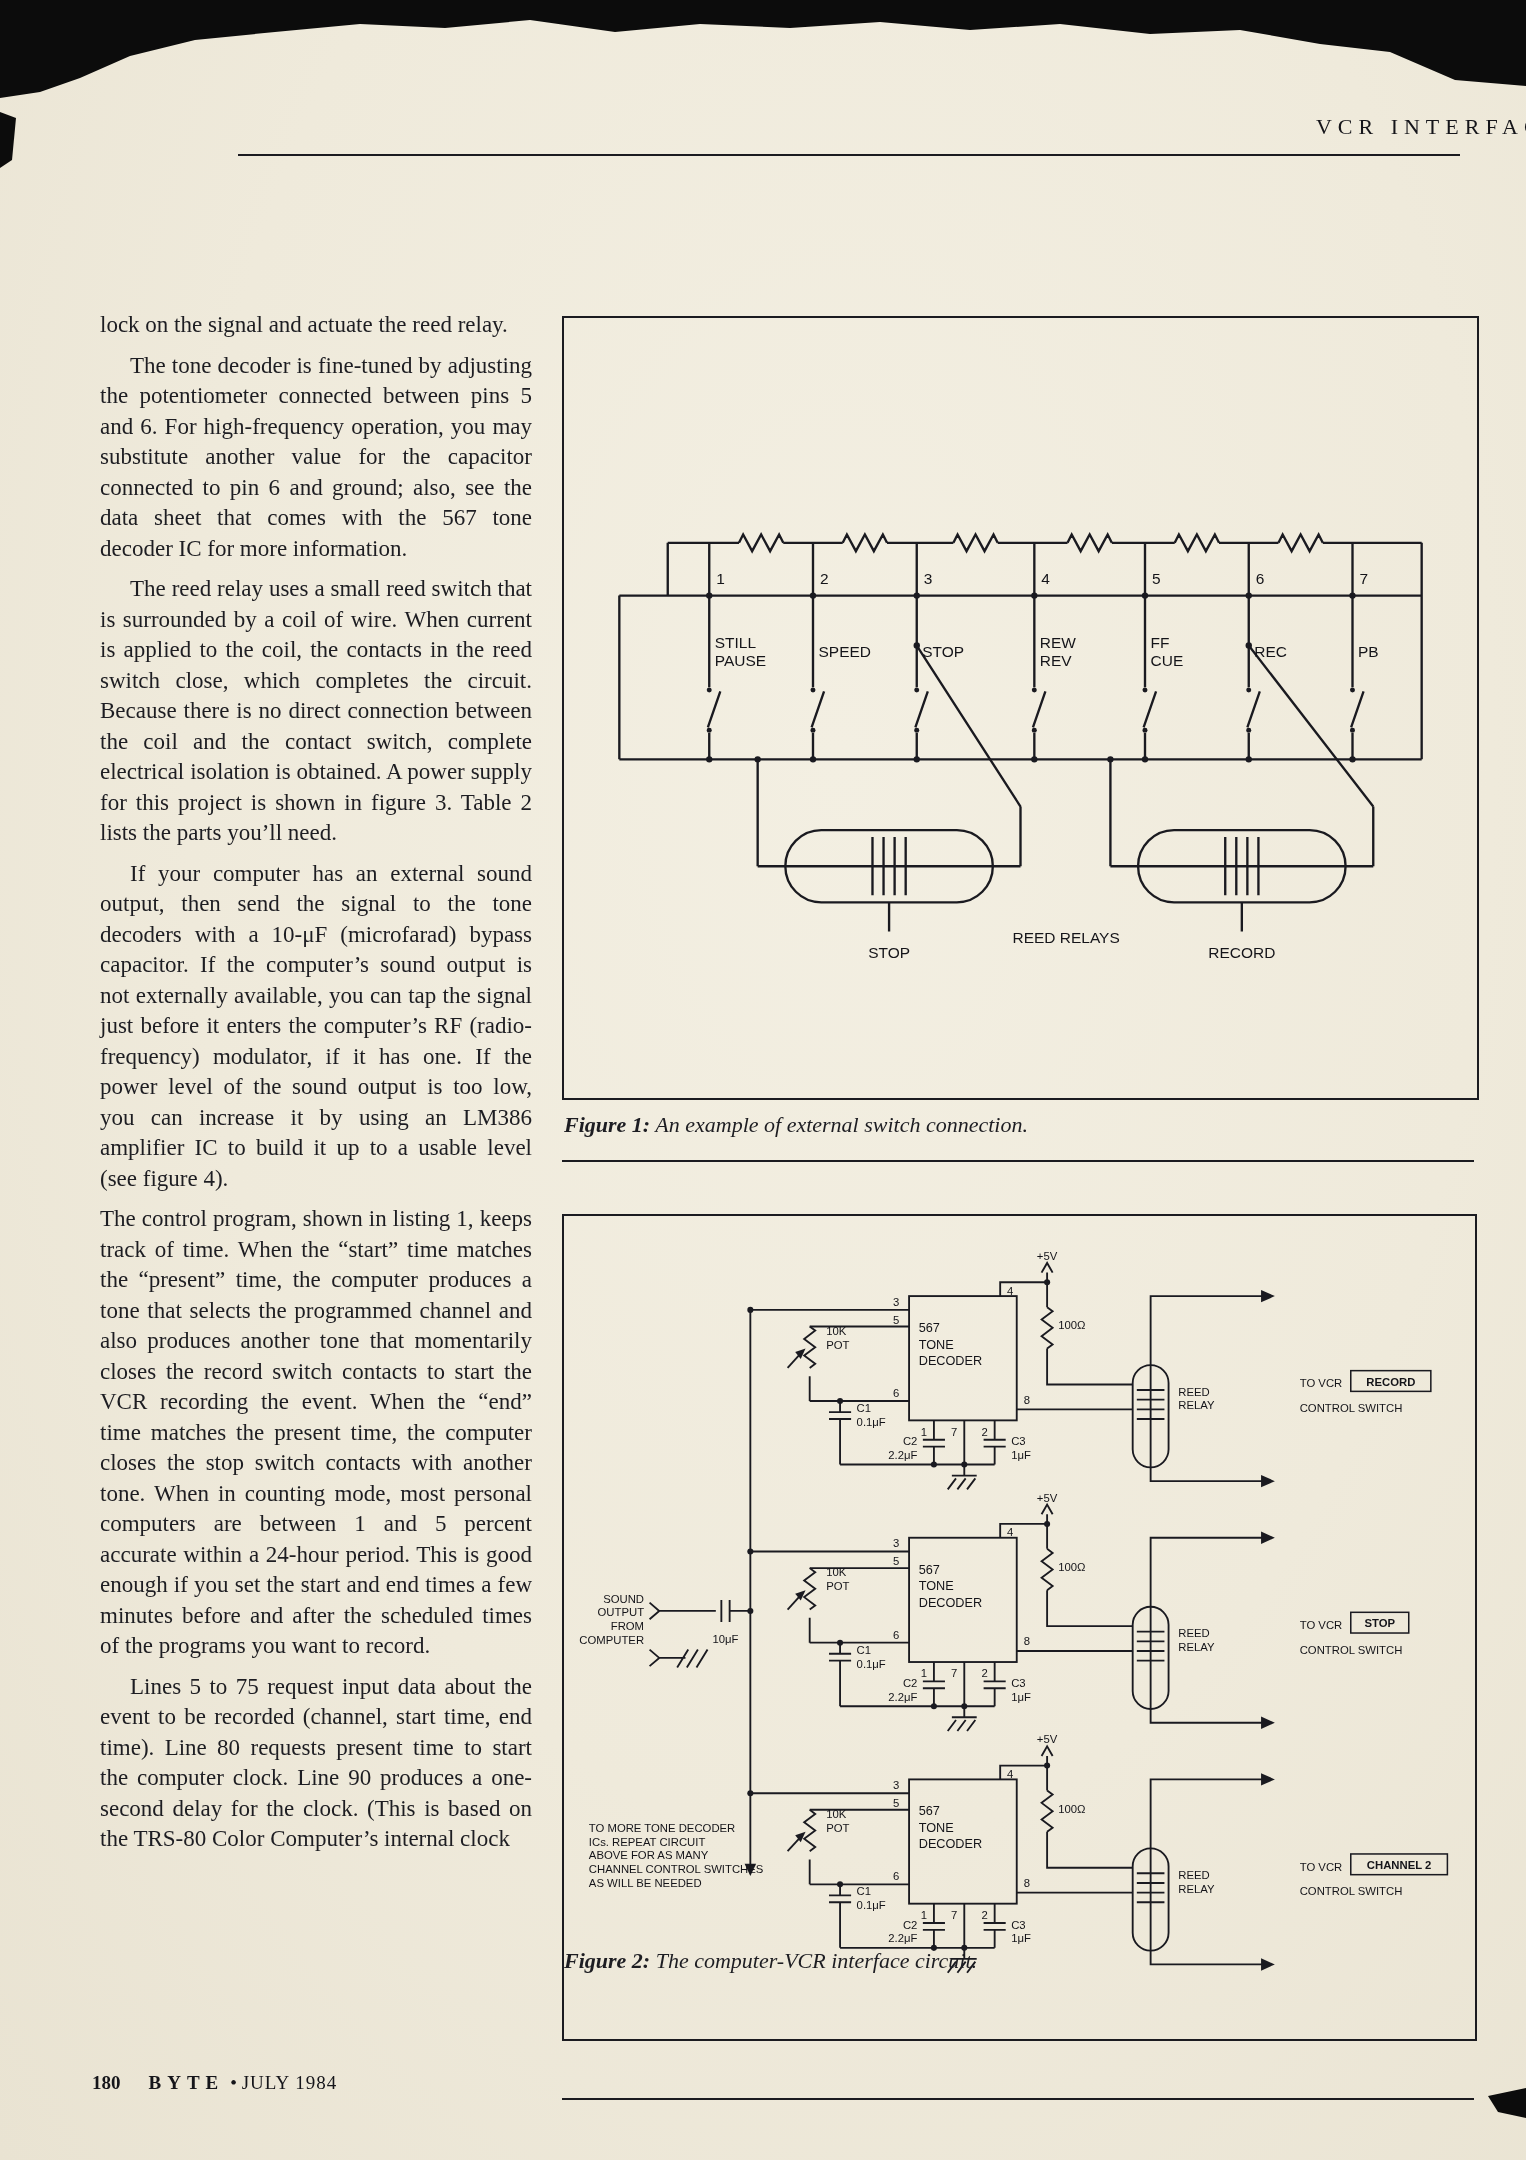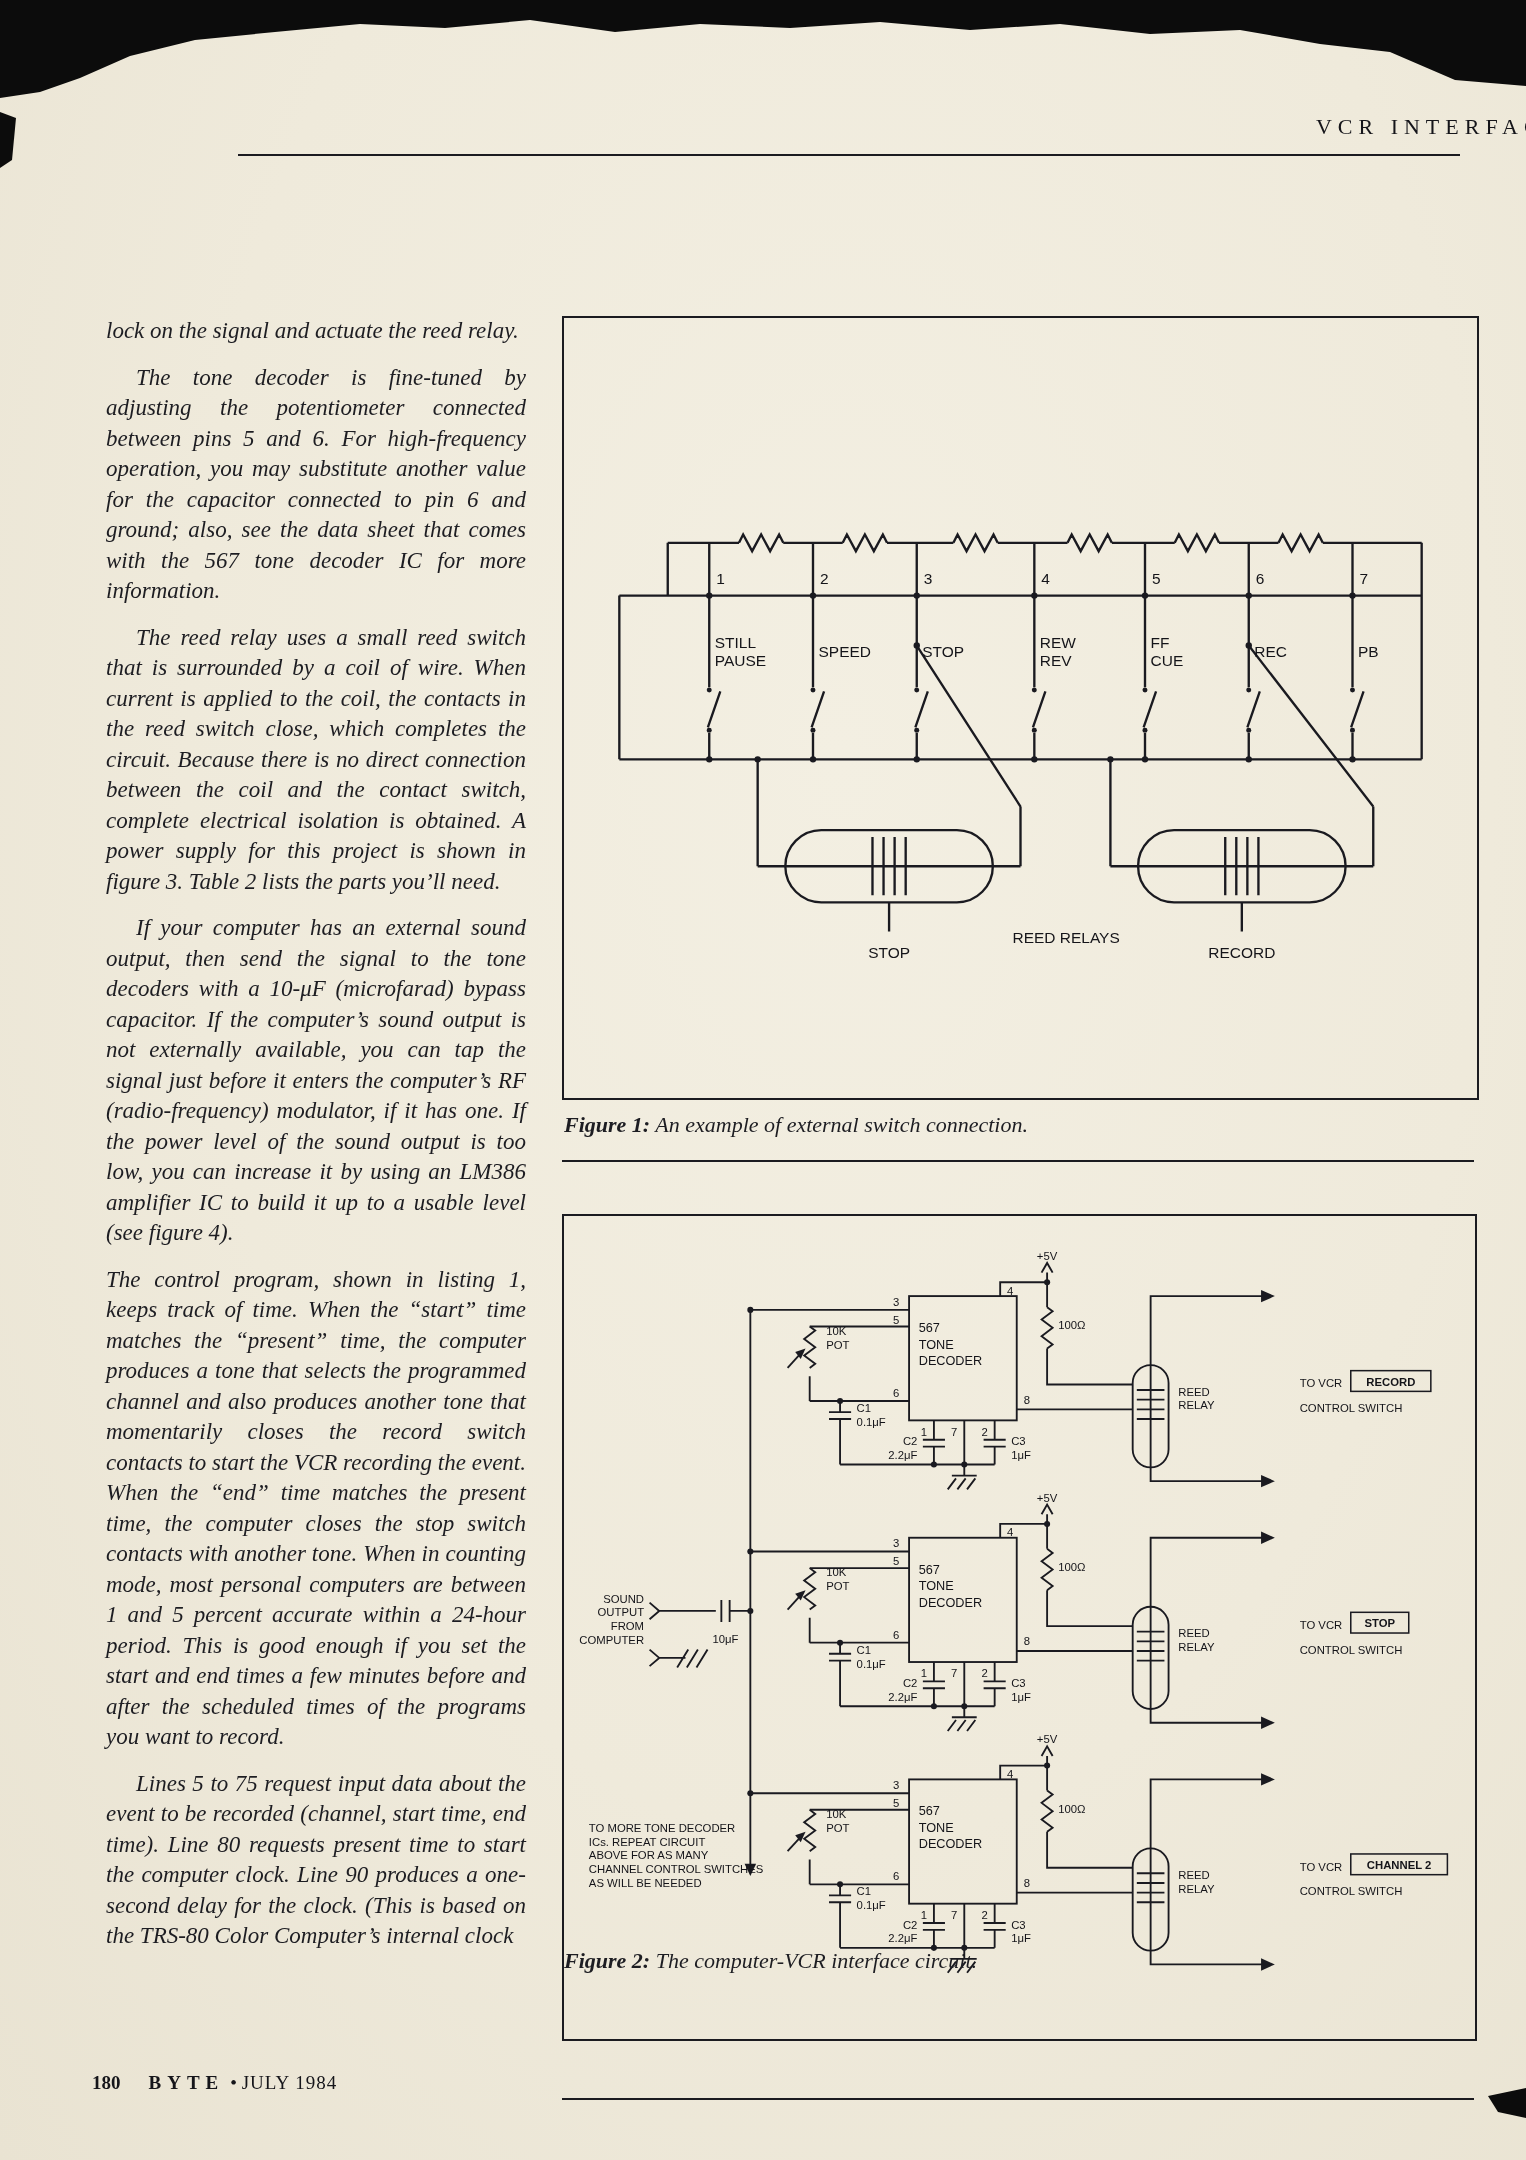--- a/index.html
+++ b/index.html
@@ -5,21 +5,21 @@
   html,body{margin:0;padding:0;background:#6b6b6b;}
   .page{position:relative;width:1526px;height:2160px;overflow:hidden;
         background:radial-gradient(ellipse at 55% 35%, #f3efe2 0%, #efeadb 55%, #e9e3d2 100%);
         font-family:"Liberation Serif", serif;color:#1d1d22;}
   .artifact{position:absolute;left:0;top:0;}
   .hdr-title{position:absolute;top:114px;left:0;width:100%;text-align:right;
              font-size:22px;letter-spacing:6px;color:#15151a;padding-left:38px;}
   .hdr-rule{position:absolute;left:238px;top:154px;width:1222px;height:2.4px;background:#1b1b20;}
   .col{position:absolute;left:90px;top:300px;width:452px;font-size:23px;line-height:30.5px;
        text-align:justify;}
-  .col p{margin:16px;font-style:italic;}
+  .col p{margin:10px;}
   .col p.ind{text-indent:30px;}
   .sec{font-family:"Liberation Serif",serif;font-size:27px;font-weight:600;font-variant:small-caps;
        letter-spacing:1px;margin:18px 0 10px 0;}
   .figbox{position:absolute;border:2.2px solid #1b1b20;background:transparent;}
   #fig1{left:562px;top:316px;width:913px;height:780px;}
   #fig2{left:562px;top:1214px;width:911px;height:823px;}
   .figbox svg{display:block;width:100%;height:100%;}
   .cap{position:absolute;left:564px;width:908px;font-style:italic;font-size:22px;}
   .cap .lbl{font-weight:700;}
   #cap1{top:1112px;}

